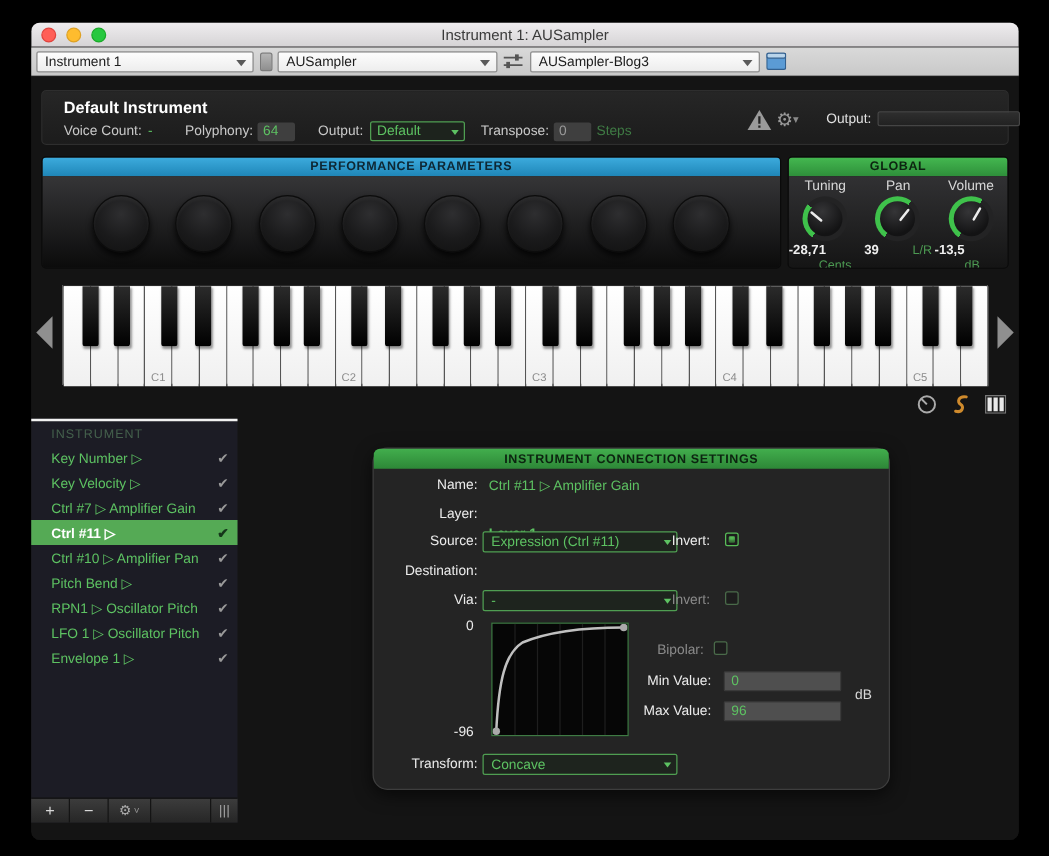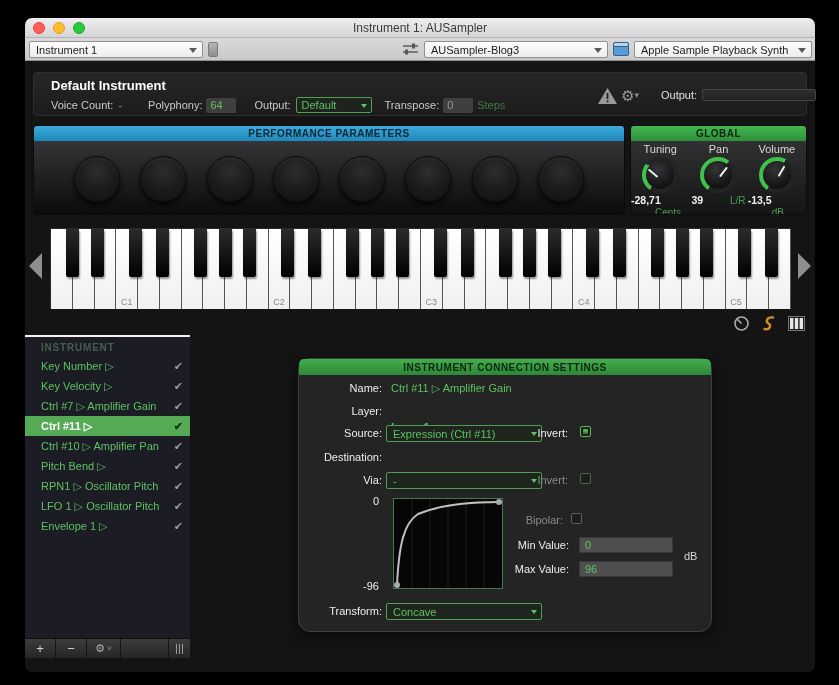--- a/index.html
+++ b/index.html
@@ -97,21 +97,21 @@
   .kbarrow { position:absolute; width:0; height:0; border-top:13px solid transparent;
     border-bottom:13px solid transparent; }
   .kbarrow.left { left:4px; top:192px; border-right:13px solid #8f8f8f; }
   .kbarrow.right { right:4px; top:192px; border-left:13px solid #8f8f8f; }
   .kbicons { position:absolute; left:694px; top:251px; width:86px; height:22px;
     display:flex; gap:10px; align-items:center; justify-content:flex-end; }
 
   
   .sidebar { position:absolute; left:0; top:274px; width:165px; height:323px;
     background:#1c1c25; border-top:2px solid #f2f2f2; }
-  .sb-title { padding:5px 0 3px 16px; font-size:10px; font-weight:bold;
+  .sb-title { padding:5px 0 3px 16px; font-size:10px; font-weight:normal;
     letter-spacing:.8px; color:#44604c; }
   .sb-item { height:20px; display:flex; align-items:center; padding:0 7px 0 16px;
     font-size:11px; color:#5dc262; cursor:default; }
   .sb-item .chk { margin-left:auto; color:#9a9a9a; font-size:11px; }
   .sb-item.sel { background:#55aa55; color:#fff; font-weight:bold; }
   .sb-item.sel .chk { color:#15361a; }
   .sb-bottom { position:absolute; left:0; bottom:0; width:165px; height:20px;
     background:linear-gradient(#3c3c3c,#262626); border-top:1px solid #101010;
     display:flex; align-items:stretch; }
   .sbb { width:31px; border-right:1px solid #141414; color:#d8d8d8; font-size:13px;
@@ -162,38 +162,38 @@
     <div class="tl max"></div>
     <div class="wtitle">Instrument 1: AUSampler</div>
   </div>
 
   <div class="toolbar">
     <div class="ddl" style="left:4px;width:174px;">
       <span>Instrument 1</span>
       <span class="car"></span>
     </div>
     <div class="sqbtn"></div>
+    <div class="ddl" style="left:197px;width:176px;">
+      <span>AUSampler</span>
+      <span class="car"></span>
+    </div>
     <svg class="tbicon" style="left:377px;" width="17" height="14" viewBox="0 0 17 14">
       <line x1="1" y1="4" x2="16" y2="4" stroke="#555" stroke-width="1.4"></line>
       <rect x="10" y="1.5" width="3" height="5" fill="#555"></rect>
       <line x1="1" y1="10" x2="16" y2="10" stroke="#555" stroke-width="1.4"></line>
       <rect x="3" y="7.5" width="3" height="5" fill="#555"></rect>
     </svg>
     <div class="ddl" style="left:399px;width:184px;">
       <span>AUSampler-Blog3</span>
       <span class="car"></span>
     </div>
     <svg class="tbicon" style="left:588px;" width="16" height="14" viewBox="0 0 16 14">
       <rect x="0.5" y="0.5" width="15" height="13" rx="1.5" fill="#5b9bd5" stroke="#33608f"></rect>
       <rect x="0.5" y="0.5" width="15" height="4" rx="1.5" fill="#b9d4ea" stroke="#33608f"></rect>
     </svg>
-    <div class="ddl" style="left:609px;width:178px;">
-      <span>Apple Sample Playback Synth</span>
-      <span class="car"></span>
-    </div>
   </div>
 
   <div class="content">
 
     <div class="hdrbox">
       <div class="instname">Default Instrument</div>
       <div class="hrow">
         <span>Voice Count:</span>
         <span class="grn" style="margin:0 26px 0 5px;">-</span>
         <span>Polyphony:</span>

